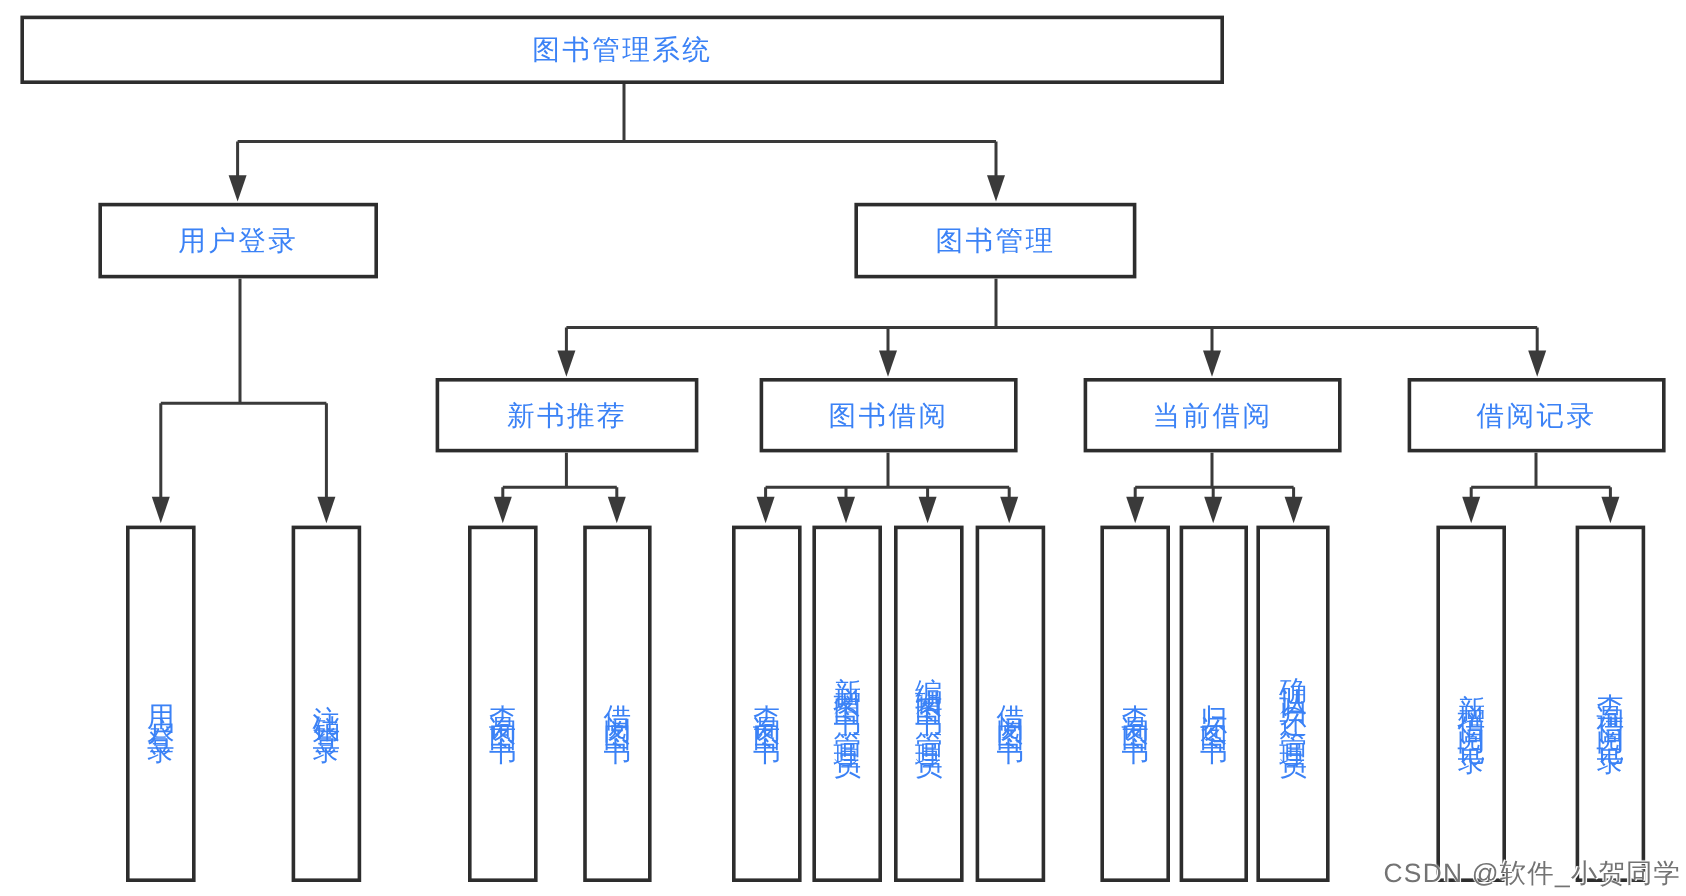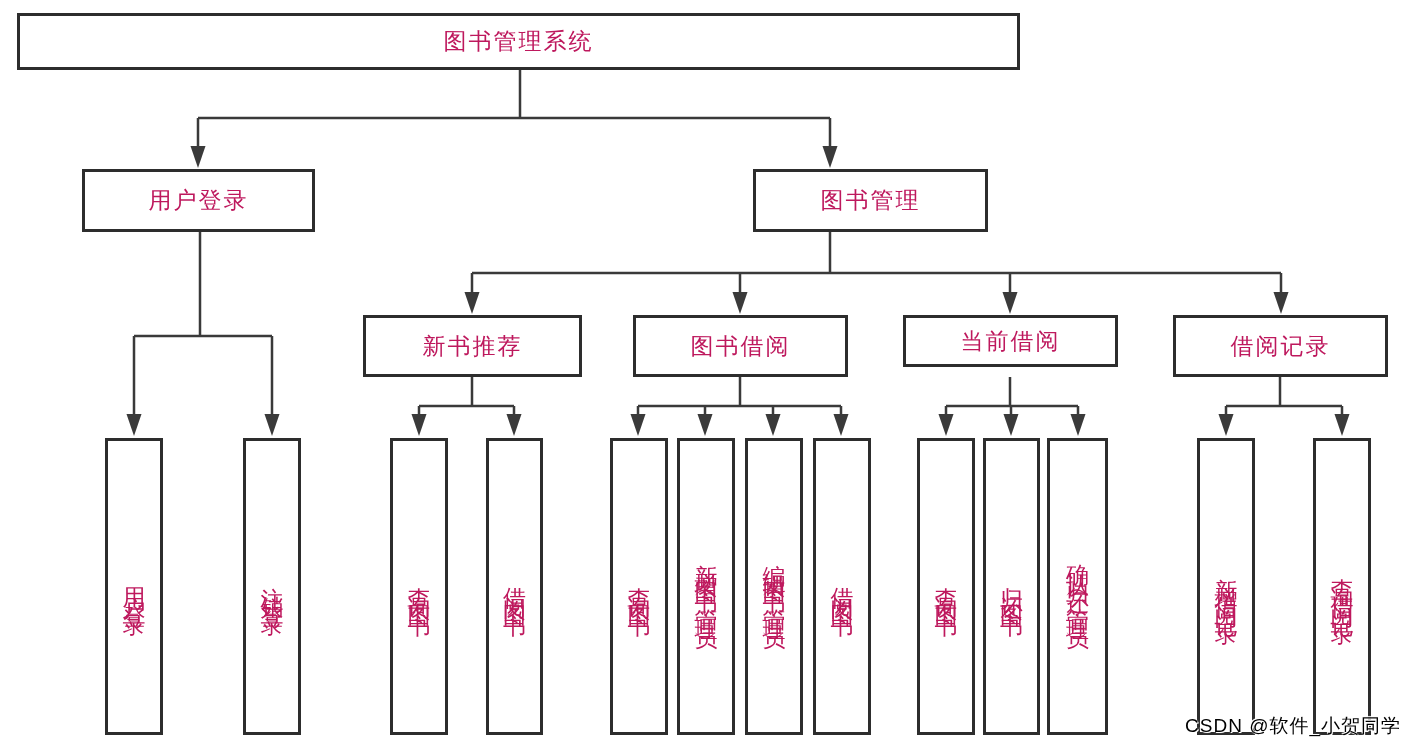--- a/index.html
+++ b/index.html
@@ -17,41 +17,41 @@
     width: 1405px; height: 747px;
   }
   .node {
     position: absolute;
     box-sizing: border-box;
     background: #ffffff;
     border: 3px solid #2d2d2d;
     display: flex;
     align-items: center;
     justify-content: center;
-    color: #be185d;
+    color: #3b82f6;
   }
   .hnode {
     font-size: 23px;
     letter-spacing: 2px;
     white-space: nowrap;
   }
   .vnode {
     writing-mode: vertical-rl;
     text-orientation: mixed;
     font-size: 23px;
     letter-spacing: 9px;
     line-height: 1;
   }
   .watermark {
     position: absolute;
     right: 4px;
     top: 713px;
-    font-size: 19px;
+    font-size: 22px;
     letter-spacing: 1px;
-    color: #000000;
+    color: #737373;
     text-shadow: 0 0 2px #ffffff, 1px 1px 0 #ffffff, -1px -1px 0 #ffffff;
     z-index: 5;
     white-space: nowrap;
   }
 </style>
 </head>
 <body>
 
 <div class="canvas">
 
@@ -91,25 +91,25 @@
       <polygon points="1003.5,414 1018.5,414 1011,436"></polygon>
       <polygon points="1070.5,414 1085.5,414 1078,436"></polygon>
       <polygon points="1218.5,414 1233.5,414 1226,436"></polygon>
       <polygon points="1334.5,414 1349.5,414 1342,436"></polygon>
     </g>
   </svg>
 
   <div class="node hnode" style="left:17px; top:13px; width:1003px; height:57px;">图书管理系统</div>
 
   <div class="node hnode" style="left:82px; top:169px; width:233px; height:63px;">用户登录</div>
-  <div class="node hnode" style="left:712px; top:169px; width:235px; height:63px;margin-left:41px;">图书管理</div>
+  <div class="node hnode" style="left:712px; top:169px; width:235px; height:63px;">图书管理</div>
 
   <div class="node hnode" style="left:633px; top:315px; width:215px; height:62px;">图书借阅</div>
   <div class="node hnode" style="left:363px; top:315px; width:219px; height:62px;">新书推荐</div>
-  <div class="node hnode" style="left:903px; top:315px; width:215px; height:52px;">当前借阅</div>
+  <div class="node hnode" style="left:903px; top:315px; width:215px; height:62px;">当前借阅</div>
   <div class="node hnode" style="left:1173px; top:315px; width:215px; height:62px;">借阅记录</div>
 
   <div class="node vnode" style="left:105px; top:438px; width:58px; height:297px;">用户登录</div>
   <div class="node vnode" style="left:243px; top:438px; width:58px; height:297px;">注销登录</div>
 
   <div class="node vnode" style="left:390px; top:438px; width:58px; height:297px;">查询图书</div>
   <div class="node vnode" style="left:486px; top:438px; width:57px; height:297px;">借阅图书</div>
 
   <div class="node vnode" style="left:610px; top:438px; width:58px; height:297px;">查询图书</div>
   <div class="node vnode" style="left:677px; top:438px; width:58px; height:297px;">新增图书（管理员）</div>

